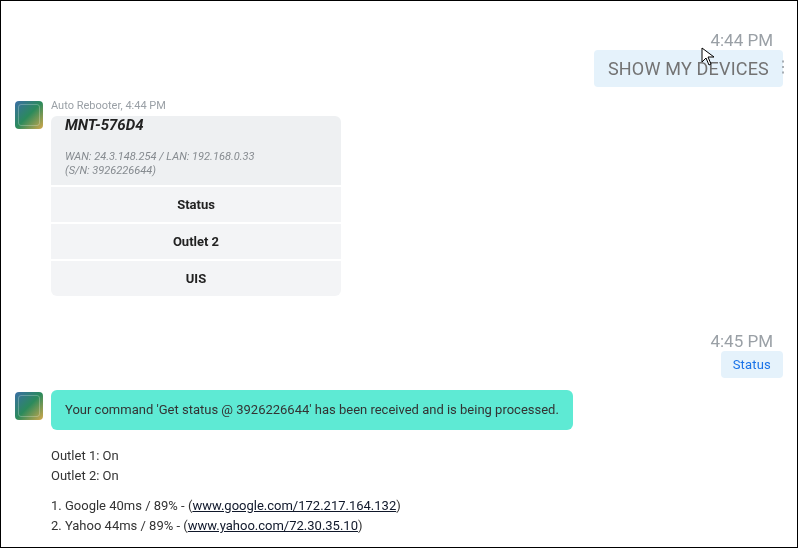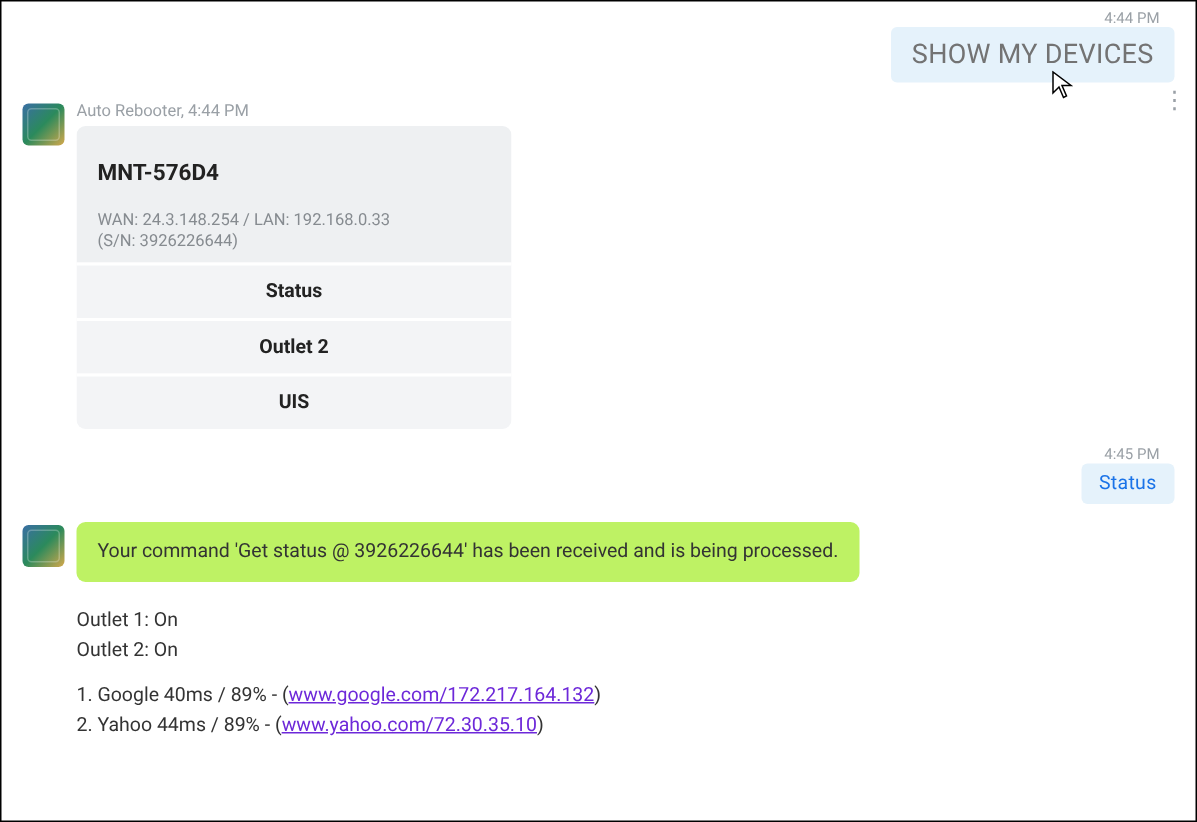--- a/index.html
+++ b/index.html
@@ -16,21 +16,21 @@
     position: relative;
   }
   .chat {
     width: 100%;
     height: 100%;
     padding: 6px 14px 6px 14px;
     overflow: hidden;
   }
   .row { display: flex; align-items: flex-start; margin-bottom: 4px; }
   .row.right { justify-content: flex-end; }
-  .ts-line { text-align: right; font-size: 10px; color: #9aa0a6; padding-right: 10px; }
+  .ts-line { text-align: right; font-size: 17px; color: #9aa0a6; padding-right: 10px; margin-top: 23px; }
   .pill {
     background: #e5f2fb;
     color: #737373;
     padding: 8px 14px;
     border-radius: 4px;
     font-size: 18px;
     text-transform: uppercase;
     letter-spacing: 0.2px;
     display: inline-block;
   }
@@ -70,44 +70,45 @@
     color: #9aa0a6;
     margin-bottom: 4px;
   }
   .card {
     width: 290px;
     border-radius: 6px;
     overflow: hidden;
   }
   .card-header {
     background: #eef0f2;
-    padding: 22px 14px 8px 14px;
+    padding: 0 14px 8px 14px;
+    font-style: italic;
   }
   .card-title { font-weight: 700; font-size: 15px; color: #222; }
   .card-sub { font-size: 11px; color: #868b90; margin-top: 16px; }
   .card-sn  { font-size: 11px; color: #868b90; margin-top: 1px; }
   .card-btn {
     background: #f3f4f6;
     border-top: 2px solid #fff;
     text-align: center;
     padding: 10px 0;
     font-weight: 700;
     font-size: 13px;
     color: #222;
     cursor: pointer;
   }
   .msgblock { max-width: 560px; }
   .msg {
-    background: #bef264;
+    background: #5eead4;
     border-radius: 6px;
     padding: 10px 14px;
     line-height: 1.5;
   }
   .msg-plain { padding: 6px 0 0 0; line-height: 1.55; max-width: 380px; }
-  .msg-plain a { color: #6d28d9; text-decoration: underline; margin-top: 12px; }
+  .msg-plain a { color: #0f172a; text-decoration: underline; margin-top: 12px; }
   .spacer { height: 8px; }
   .col { display:flex; flex-direction:column; }
   .ping-line { white-space: nowrap; }
 </style>
 </head>
 <body>
 
 <div class="chat">
 
   <div class="ts-line">4:44 PM</div>

